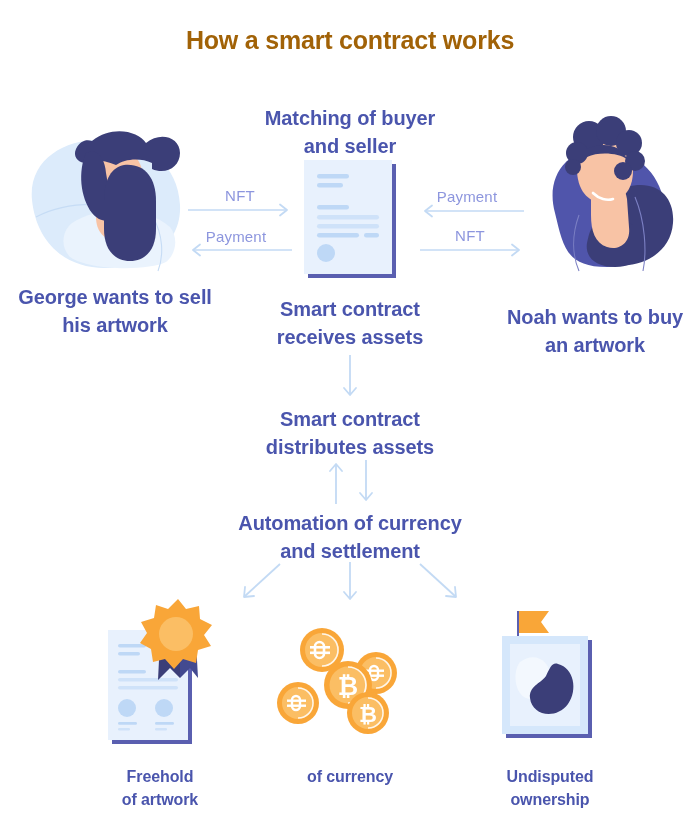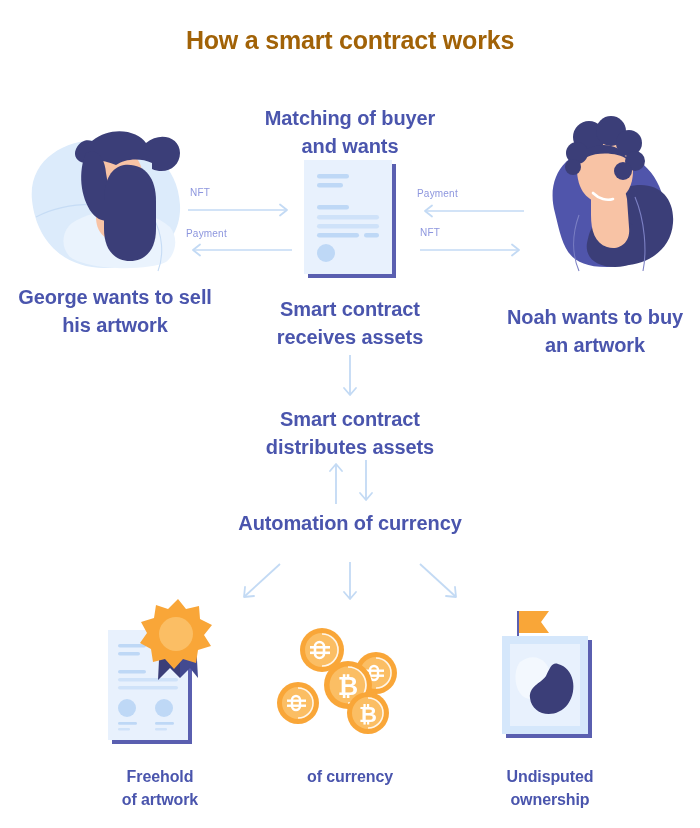--- a/index.html
+++ b/index.html
@@ -40,21 +40,22 @@
     line-height: 1.42;
     letter-spacing: -0.1px;
   }
   .caption.small {
     font-size: 16px;
   }
 
   
   .arrow-label {
     position: absolute;
-    font-size: 10px;
+    text-align: center;
+    font-size: 15px;
     font-weight: normal;
     color: #8d96de;
     letter-spacing: 0.2px;
   }
 
   
   #matching-label { top: 104px; left: 250px; width: 200px; }
   #left-person-label { top: 283px; left: 10px; width: 210px; }
   #right-person-label { top: 283px; left: 490px; width: 210px; margin-top: 20px; }
   #receives-label { top: 295px; left: 255px; width: 190px; }
@@ -66,21 +67,21 @@
 
   svg { display: block; overflow: visible; }
 </style>
 </head>
 <body>
 
 <div id="page-title">How a smart contract works</div>
 
 <div class="caption" id="matching-label">
   <div>Matching of buyer</div>
-  <div>and wants</div>
+  <div>and seller</div>
 </div>
 
 <div class="abs" style="left:20px; top:105px; width:170px; height:170px;">
   <svg width="170" height="170" viewBox="0 0 170 170">
 
     <path d="M12,95 C8,55 45,33 85,35 C128,37 158,60 160,100 C162,138 128,163 85,163 C42,163 16,134 12,95 Z" fill="#dcebfb"></path>
 
     <path d="M52,118 C80,100 125,101 150,122 C158,132 157,148 146,157 C128,166 70,166 50,152 C40,142 42,126 52,118 Z" fill="#eaf3fd"></path>
 
     <path d="M16,112 C48,95 100,94 136,116" fill="none" stroke="#c6dcf5" stroke-width="1.1"></path>
@@ -215,20 +216,21 @@
 </div>
 <div class="abs" style="left:355px; top:460px; width:22px; height:45px;">
   <svg width="22" height="45" viewBox="0 0 22 45">
     <line x1="11" y1="0" x2="11" y2="39" stroke="#c3daf4" stroke-width="1.8"></line>
     <polyline points="5,33 11,40 17,33" fill="none" stroke="#c3daf4" stroke-width="1.8" stroke-linecap="round" stroke-linejoin="round"></polyline>
   </svg>
 </div>
 
 <div class="caption" id="automation-label">
   <div>Automation of currency</div>
+  <div>and settlement</div>
 </div>
 
 <div class="abs" style="left:236px; top:562px; width:50px; height:42px;">
   <svg width="50" height="42" viewBox="0 0 50 42">
     <line x1="44" y1="2" x2="9" y2="34" stroke="#c3daf4" stroke-width="1.8"></line>
     <polyline points="18,34 8,35 9,25" fill="none" stroke="#c3daf4" stroke-width="1.8" stroke-linecap="round" stroke-linejoin="round"></polyline>
   </svg>
 </div>
 <div class="abs" style="left:339px; top:562px; width:22px; height:42px;">
   <svg width="22" height="42" viewBox="0 0 22 42">

